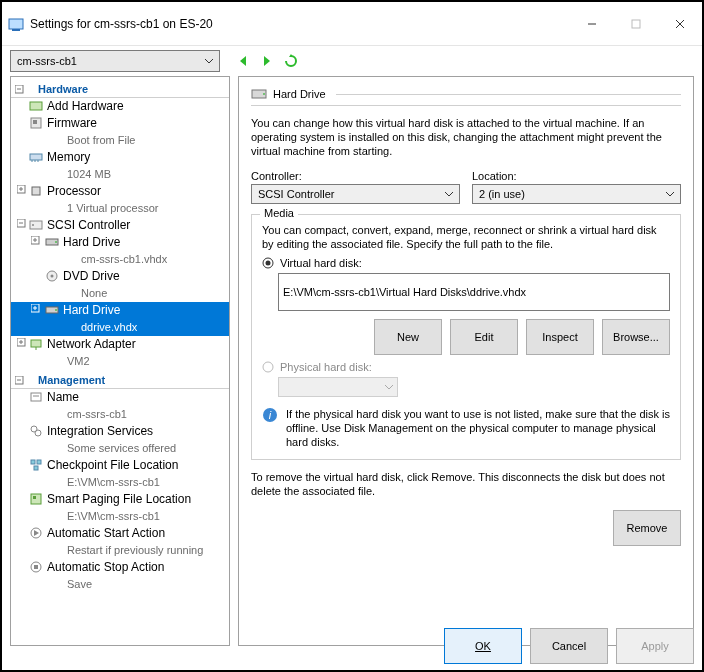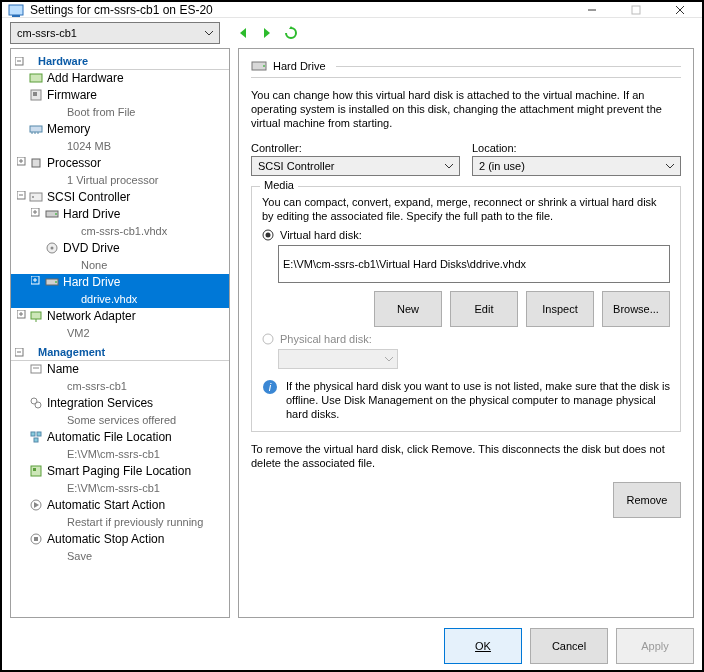--- a/index.html
+++ b/index.html
@@ -1,17 +1,17 @@
 <!DOCTYPE html>
 <html><head>
 <meta charset="utf-8">
 <style>
 * { box-sizing: border-box; margin: 0; padding: 0; font-family: "Segoe UI", Tahoma, sans-serif; font-size: 11px; }
 body { background: #fff; width: 704px; height: 672px; overflow: hidden; border: 2px solid #000; }
-.titlebar { height: 16px; display: flex; align-items: center; padding-left: 6px; background: #fff; border-bottom: 1px solid #e5e5e5; }
+.titlebar { height: 44px; display: flex; align-items: center; padding-left: 6px; background: #fff; border-bottom: 1px solid #e5e5e5; }
 .titlebar .app-icon { width: 16px; height: 16px; margin-right: 6px; }
 .titlebar .title { flex: 1; font-size: 12px; color: #000; }
 .win-btns { display: flex; }
 .win-btn { width: 44px; height: 28px; display: flex; align-items: center; justify-content: center; color: #555; }
 .toolbar { height: 30px; display: flex; align-items: center; padding: 0 8px; gap: 8px; }
 .vm-select { width: 210px; height: 22px; border: 1px solid #7a7a7a; background: #e9e9e9; display: flex; align-items: center; padding: 0 6px; font-size: 12px; justify-content: space-between; }
 .nav-arrows { display: flex; gap: 6px; margin-left: 6px; }
 .nav-arrow { width: 18px; height: 18px; display: flex; align-items: center; justify-content: center; }
 .content { display: flex; height: 570px; padding: 0 8px; gap: 8px; }
 .tree { width: 220px; border: 1px solid #a0a0a0; overflow-y: auto; background: #fff; padding: 2px 0; }
@@ -291,21 +291,21 @@
     <div class="node sub"><span class="lbl">Some services offered</span></div>
 
     <div class="node">
       <span class="icn">
           <svg width="14" height="14">
             <rect x="2" y="2" width="4" height="4" fill="#8cd" stroke="#58a"></rect>
             <rect x="8" y="2" width="4" height="4" fill="#8cd" stroke="#58a"></rect>
             <rect x="5" y="8" width="4" height="4" fill="#8cd" stroke="#58a"></rect>
           </svg>
         </span>
-      <span class="lbl">Automatic File Location</span>
+      <span class="lbl">Checkpoint File Location</span>
     </div>
     <div class="node sub"><span class="lbl">E:\VM\cm-ssrs-cb1</span></div>
 
     <div class="node">
       <span class="icn">
           <svg width="14" height="14">
             <rect x="2" y="2" width="10" height="10" fill="#cde6b8" stroke="#5a9e3a"></rect>
             <rect x="4" y="4" width="3" height="3" fill="#5a9e3a"></rect>
           </svg>
         </span>

